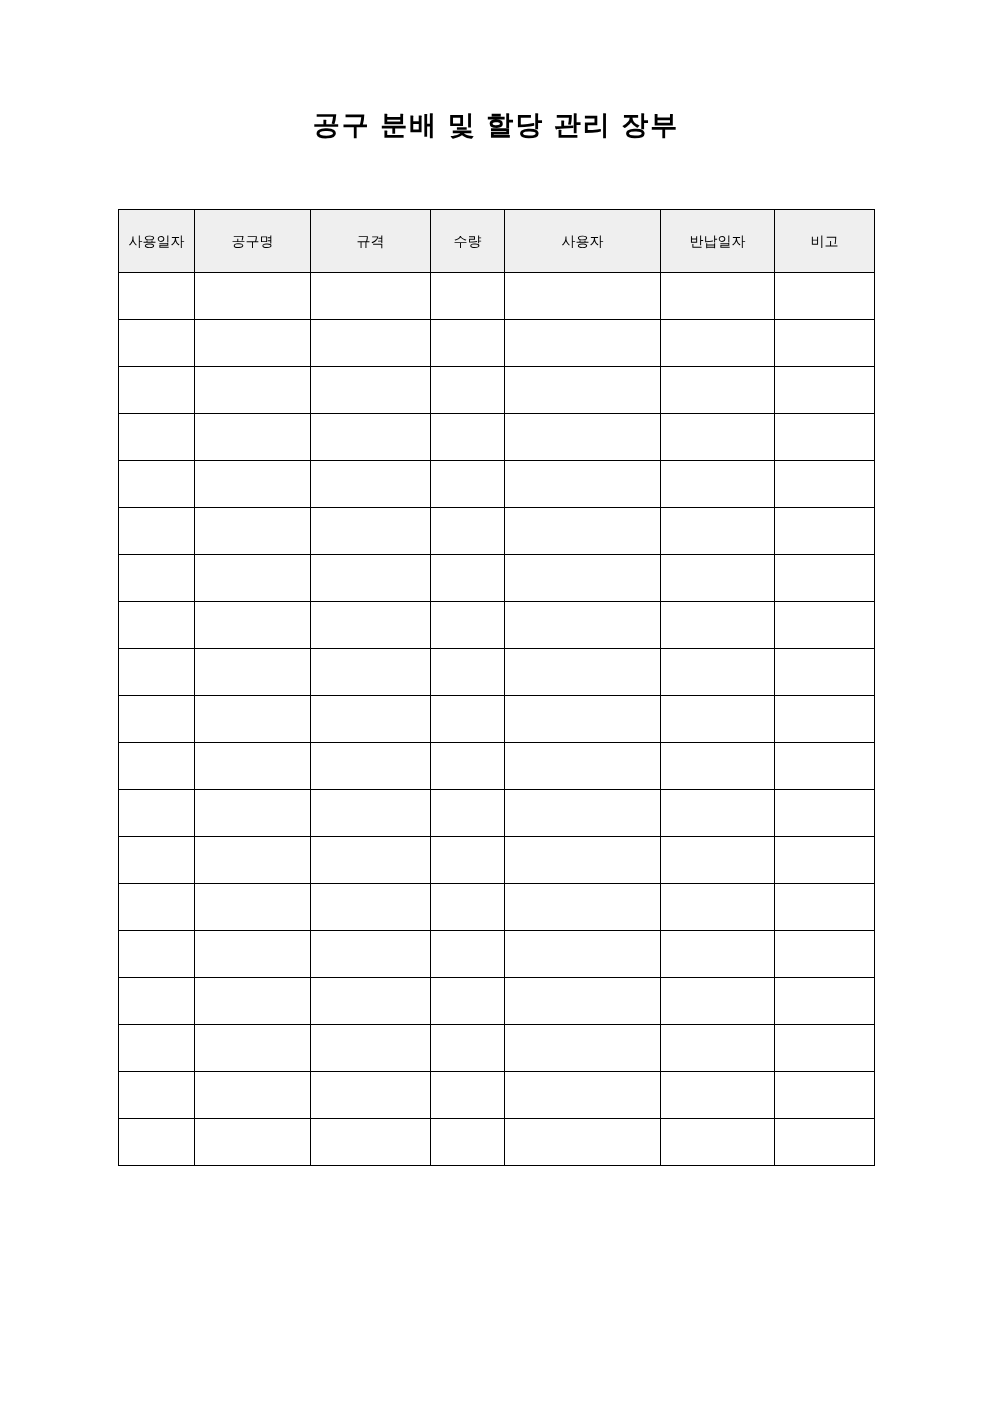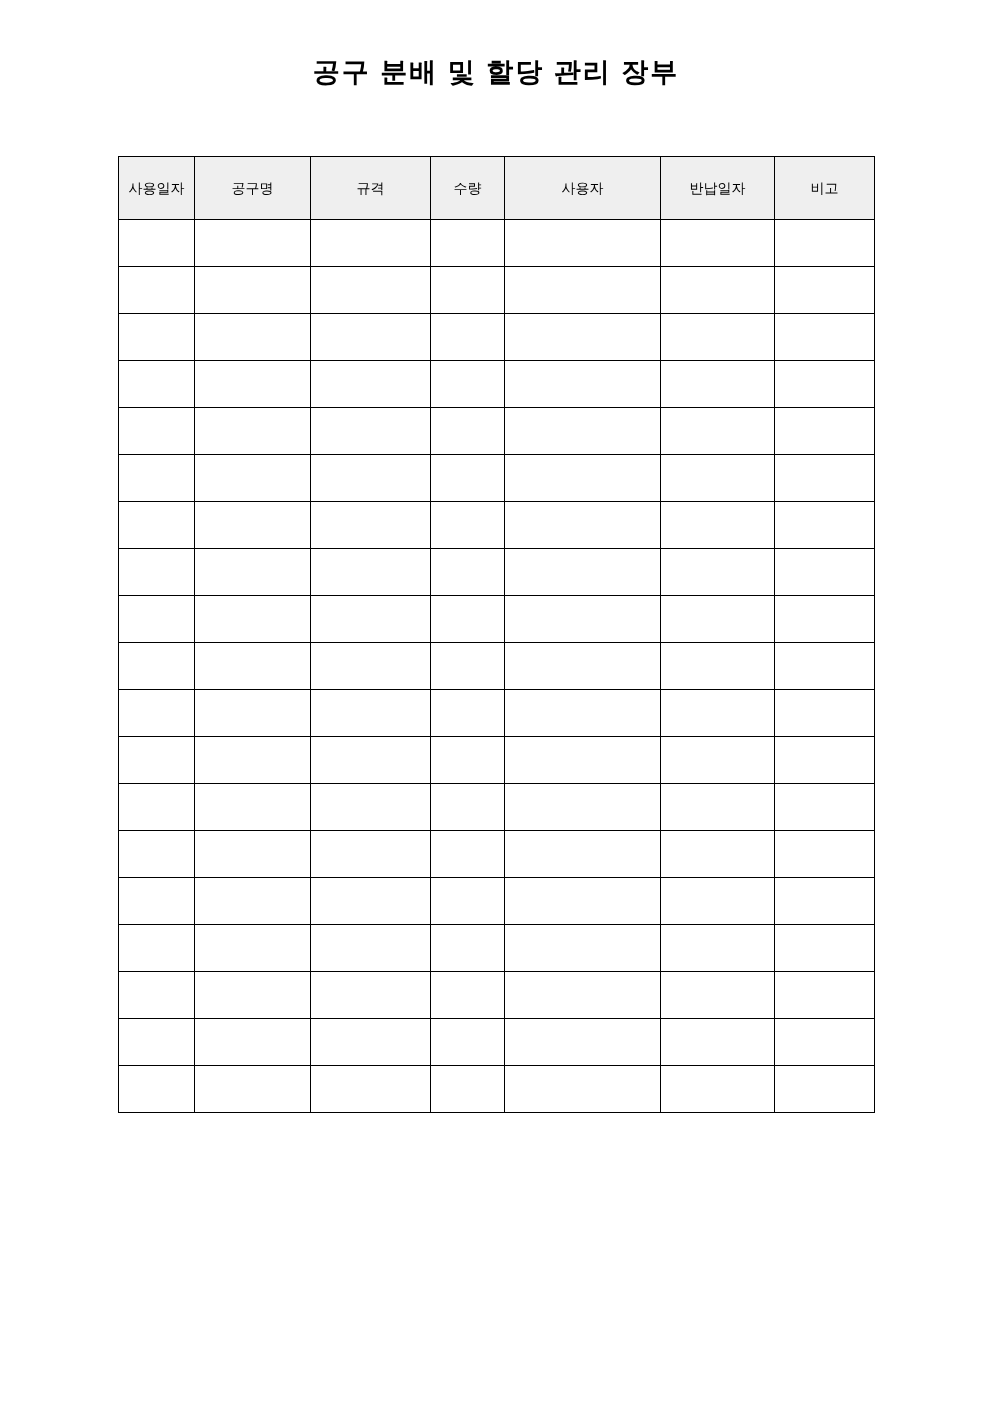--- a/index.html
+++ b/index.html
@@ -20,21 +20,21 @@
     box-sizing: border-box;
     padding: 0;
     position: relative;
   }
   .doc-title {
     text-align: center;
     font-size: 27px;
     font-weight: bold;
     letter-spacing: 2px;
     margin: 0;
-    padding-top: 56px;
+    padding-top: 109px;
     line-height: 1.2;
     color: #000000;
   }
   .table-wrap {
     margin-top: 68px;
     padding-left: 118px;
     padding-right: 118px;
   }
   table.ledger {
     border-collapse: collapse;

